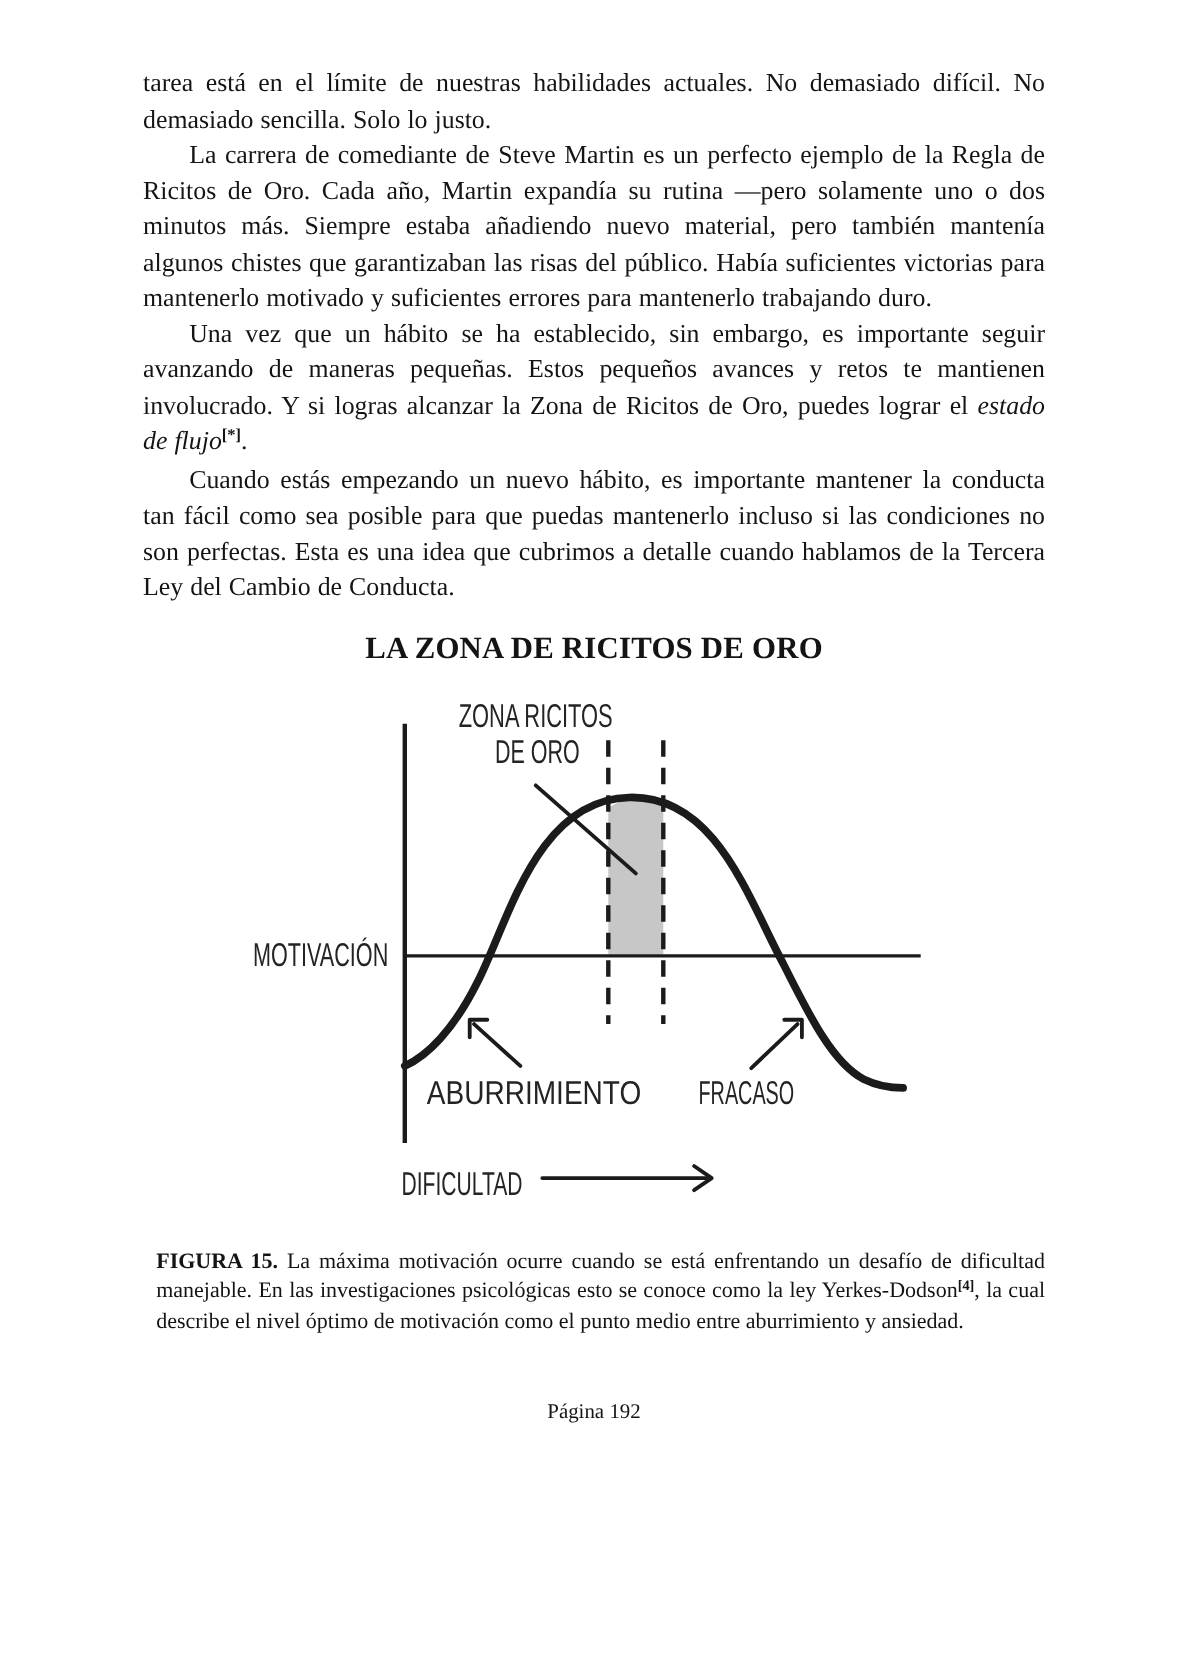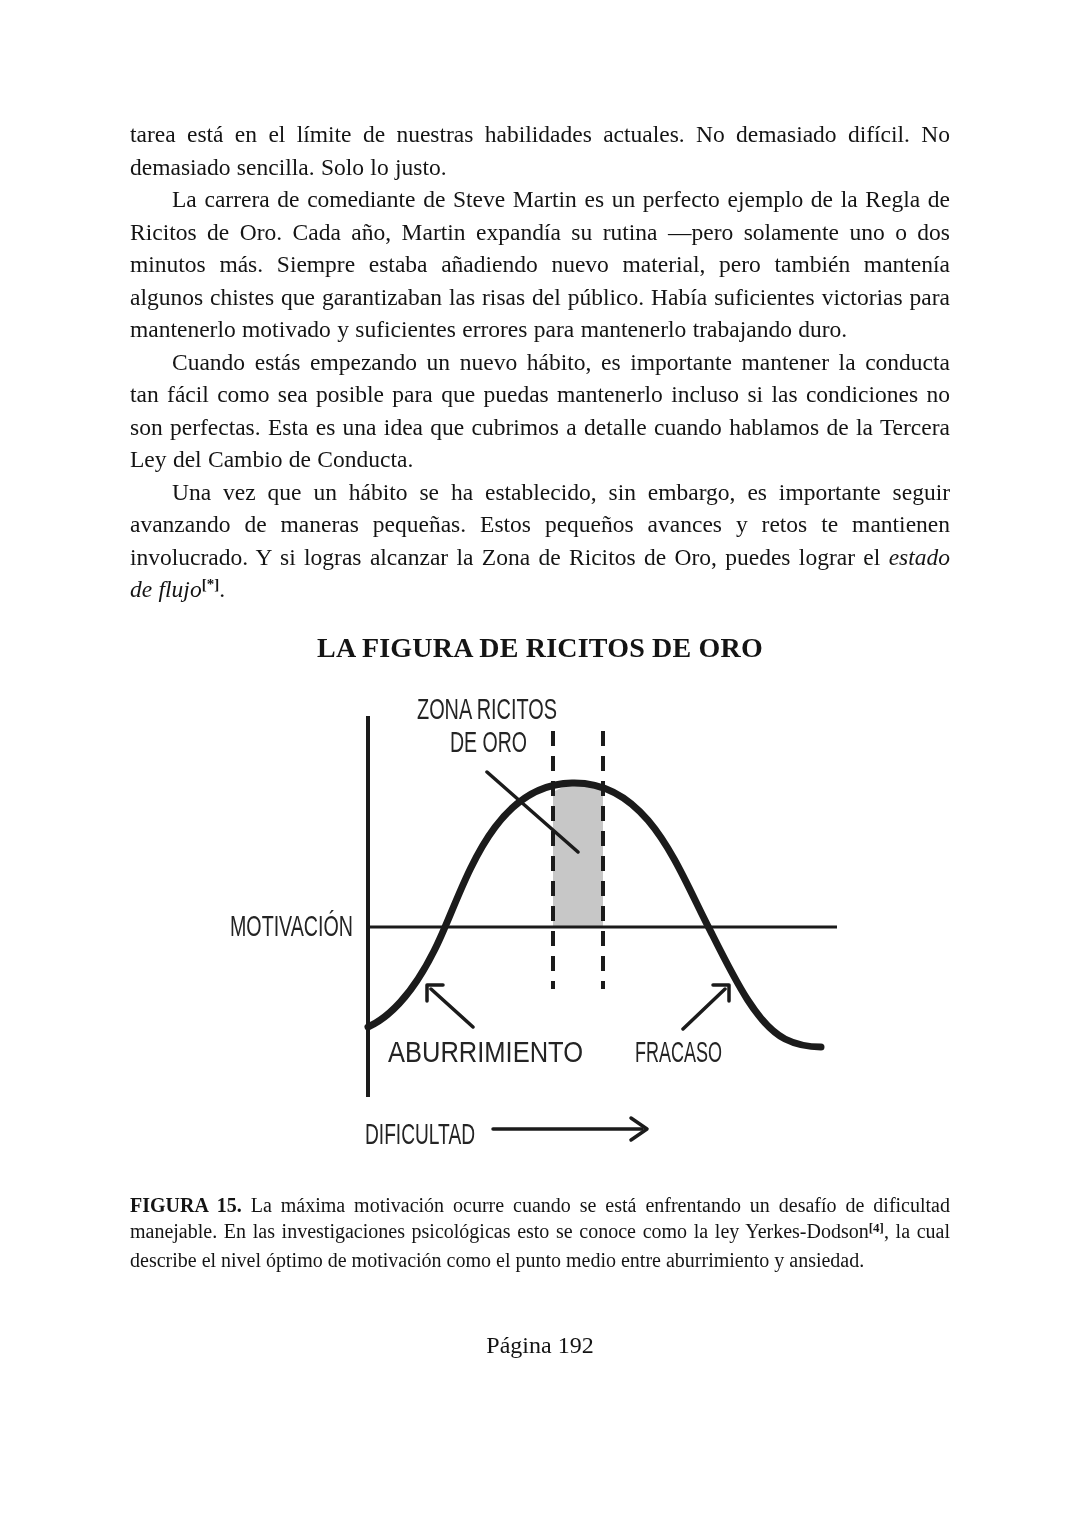--- a/index.html
+++ b/index.html
@@ -10,21 +10,21 @@
   body {
     width: 1080px;
     height: 1527px;
     overflow: hidden;
     color: #141414;
     font-family: "Liberation Serif", serif;
   }
   .page {
     width: 820px;
     margin: 0 auto;
-    padding-top: 118px;
+    padding-top: 60px;
   }
   .body-text p {
     margin: 0;
     font-size: 23.5px;
     line-height: 32.5px;
     text-align: justify;
     hyphens: none;
     -webkit-hyphens: none;
     word-spacing: 0.5px;
   }
@@ -47,52 +47,52 @@
   .figure-wrap {
     margin-top: 29px;
   }
   .figure-wrap svg { display: block; }
   .chart-label {
     font-family: "Liberation Sans", sans-serif;
     font-size: 30px;
     fill: #242424;
   }
   .caption {
-    margin: 38px 0 0 0;
+    margin: 38px 0 0 12px;
     font-size: 20px;
     line-height: 26px;
     text-align: justify;
     hyphens: none;
   }
   .caption .cap-label { font-weight: bold; }
   .caption .cap-sup {
     font-weight: bold;
     font-size: 13px;
     position: relative;
     top: -6px;
   }
   .footer {
     margin-top: 59px;
     text-align: center;
-    font-size: 24px;
+    font-size: 19px;
   }
 </style>
 </head>
 <body>
 
 <div class="page">
 
   <div class="body-text">
     <p>tarea está en el límite de nuestras habilidades actuales. No demasiado difícil. No demasiado sencilla. Solo lo justo.</p>
     <p class="indent">La carrera de comediante de Steve Martin es un perfecto ejemplo de la Regla de Ricitos de Oro. Cada año, Martin expandía su rutina —pero solamente uno o dos minutos más. Siempre estaba añadiendo nuevo material, pero también mantenía algunos chistes que garantizaban las risas del público. Había suficientes victorias para mantenerlo motivado y suficientes errores para mantenerlo trabajando duro.</p>
+    <p class="indent"><span>Una vez que un hábito se ha establecido, sin embargo, es importante seguir avanzando de maneras pequeñas. Estos pequeños avances y retos te mantienen involucrado. Y si logras alcanzar la Zona de Ricitos de Oro, puedes lograr el </span><i>estado de flujo</i><span class="sup-ref">[*]</span><span>.</span></p>
     <p class="indent">Cuando estás empezando un nuevo hábito, es importante mantener la conducta tan fácil como sea posible para que puedas mantenerlo incluso si las condiciones no son perfectas. Esta es una idea que cubrimos a detalle cuando hablamos de la Tercera Ley del Cambio de Conducta.</p>
-    <p class="indent"><span>Una vez que un hábito se ha establecido, sin embargo, es importante seguir avanzando de maneras pequeñas. Estos pequeños avances y retos te mantienen involucrado. Y si logras alcanzar la Zona de Ricitos de Oro, puedes lograr el </span><i>estado de flujo</i><span class="sup-ref">[*]</span><span>.</span></p>
   </div>
 
-  <h2 class="fig-heading">LA FIGURA DE RICITOS DE ORO</h2>
+  <h2 class="fig-heading">LA ZONA DE RICITOS DE ORO</h2>
 
   <div class="figure-wrap">
     <svg width="820" height="460" viewBox="0 0 820 460">
 
       <polygon points="423,98 437,91 455,89 473,91 473,232 423,232" fill="#c7c7c7"></polygon>
 
       <line x1="423" y1="37" x2="423" y2="295" stroke="#1b1b1b" stroke-width="4" stroke-dasharray="15 10"></line>
       <line x1="473" y1="37" x2="473" y2="295" stroke="#1b1b1b" stroke-width="4" stroke-dasharray="15 10"></line>
 
       <line x1="238" y1="22" x2="238" y2="403" stroke="#1b1b1b" stroke-width="4"></line>

